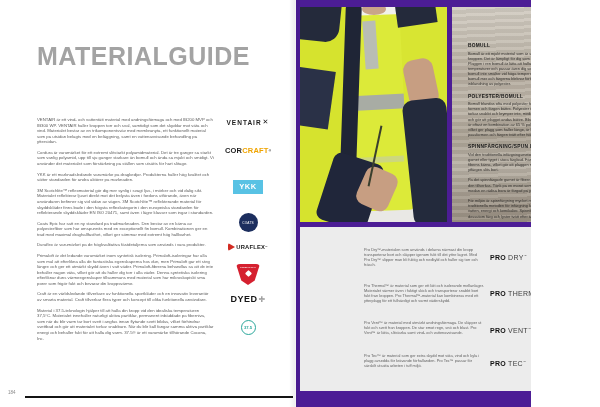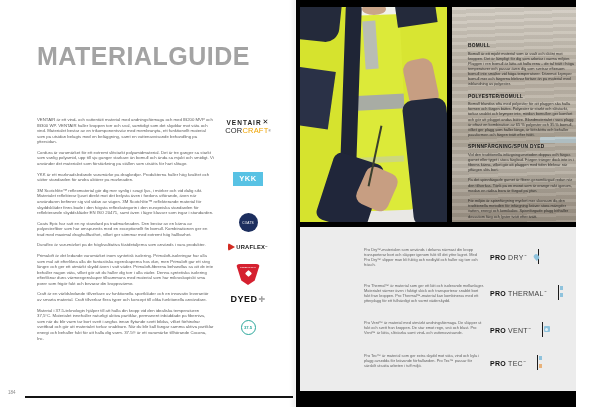--- a/index.html
+++ b/index.html
@@ -1,33 +1,33 @@
 <!DOCTYPE html>
 <html><head>
 <meta charset="utf-8">
 <style>
   html,body{margin:0;padding:0;background:#ffffff;}
   *{box-sizing:border-box;}
-  .canvas{position:relative;width:576px;height:407px;background:#000000;overflow:hidden;
+  .canvas{position:relative;width:531px;height:407px;background:#4c1d95;overflow:hidden;
           font-family:"Liberation Sans",sans-serif;}
   
   .page-left{position:absolute;left:0;top:0;width:296px;height:407px;background:#fff;}
   .mg-title{position:absolute;left:37px;top:42px;font-size:25px;font-weight:bold;
             color:#a3a3a3;letter-spacing:.5px;white-space:nowrap;}
   .body-col{position:absolute;left:37px;top:117px;width:177px;color:#5b5b5b;
             font-size:4.3px;line-height:1.3;}
   .body-col p{margin:0 0 5px 0;}
   .logo-col{position:absolute;left:216px;top:0;width:64px;height:407px;}
   .logo{position:absolute;left:0;width:64px;display:flex;align-items:center;justify-content:center;}
   .ventair{top:118px;font-size:6.5px;font-weight:bold;letter-spacing:1px;color:#1c1c1c;}
   .ventair .vx{font-weight:400;margin-left:1px;font-size:7px;color:#1c1c1c;}
-  .cordura{top:126px;font-size:7.5px;font-weight:400;letter-spacing:.2px;}
+  .cordura{top:146px;font-size:7.5px;font-weight:700;letter-spacing:.2px;}
   .cordura .c1{color:#1f1f1f;} .cordura .c2{color:#f0a400;}
   .cordura sup{font-size:3px;color:#1f1f1f;}
-  .ykk-box{top:172px;} .ykk-box .bx{background:#58c2e4;color:#fff;font-weight:800;
+  .ykk-box{top:180px;} .ykk-box .bx{background:#58c2e4;color:#fff;font-weight:800;
             font-size:7.5px;padding:2px 6px 2.5px;letter-spacing:.5px;}
   .m3{top:188px;font-size:16px;font-weight:800;color:#ed1b2e;font-style:italic;letter-spacing:-1px;}
   .coats{top:213px;} .coats .circ{width:19px;height:19px;border-radius:50%;background:#1c2e5e;
           color:#fff;font-size:3.2px;display:flex;align-items:center;justify-content:center;
           text-align:center;letter-spacing:.2px;}
   .duraflex{top:243px;font-size:5.8px;font-weight:800;color:#181818;letter-spacing:.2px;}
   .duraflex .tri{width:0;height:0;border-left:7px solid #d22b22;border-top:4px solid transparent;
           border-bottom:4px solid transparent;margin-right:1px;border-radius:2px;}
   .duraflex sup{font-size:2.5px;}
   .primaloft{top:264px;}

